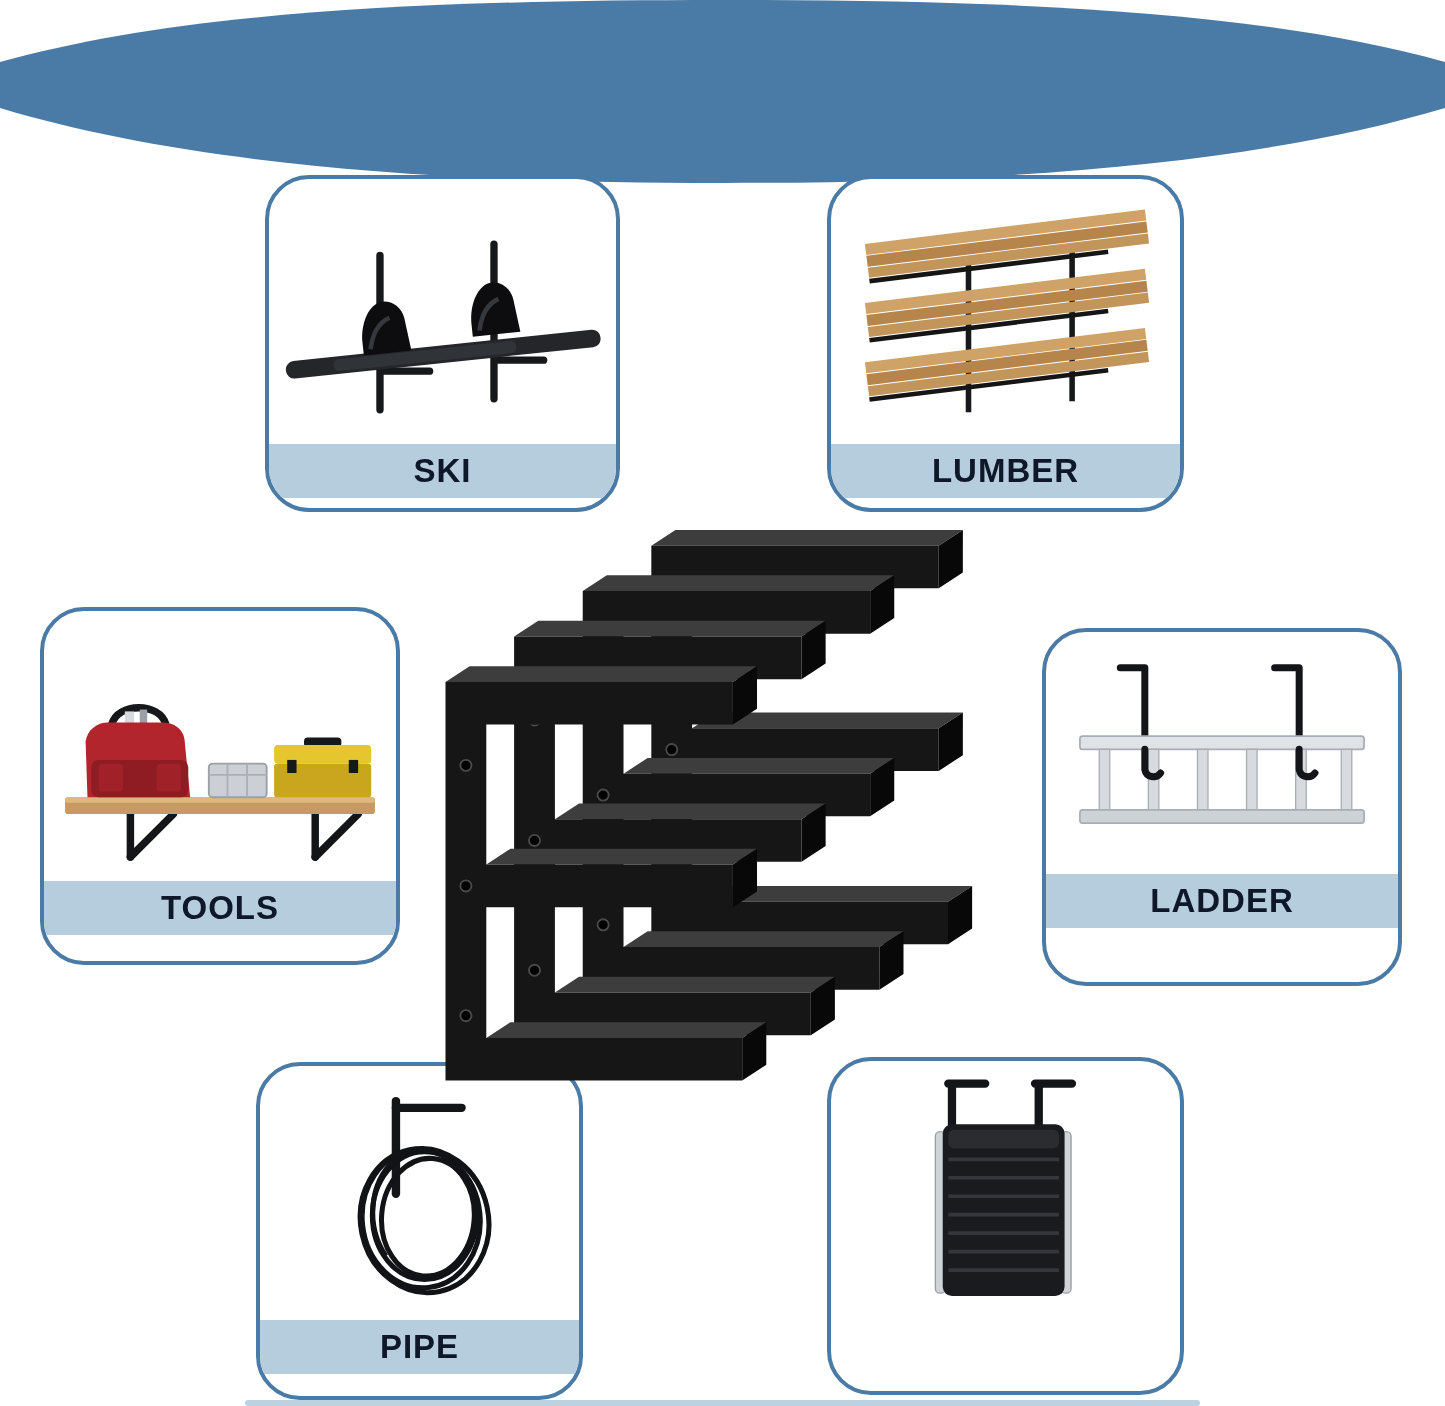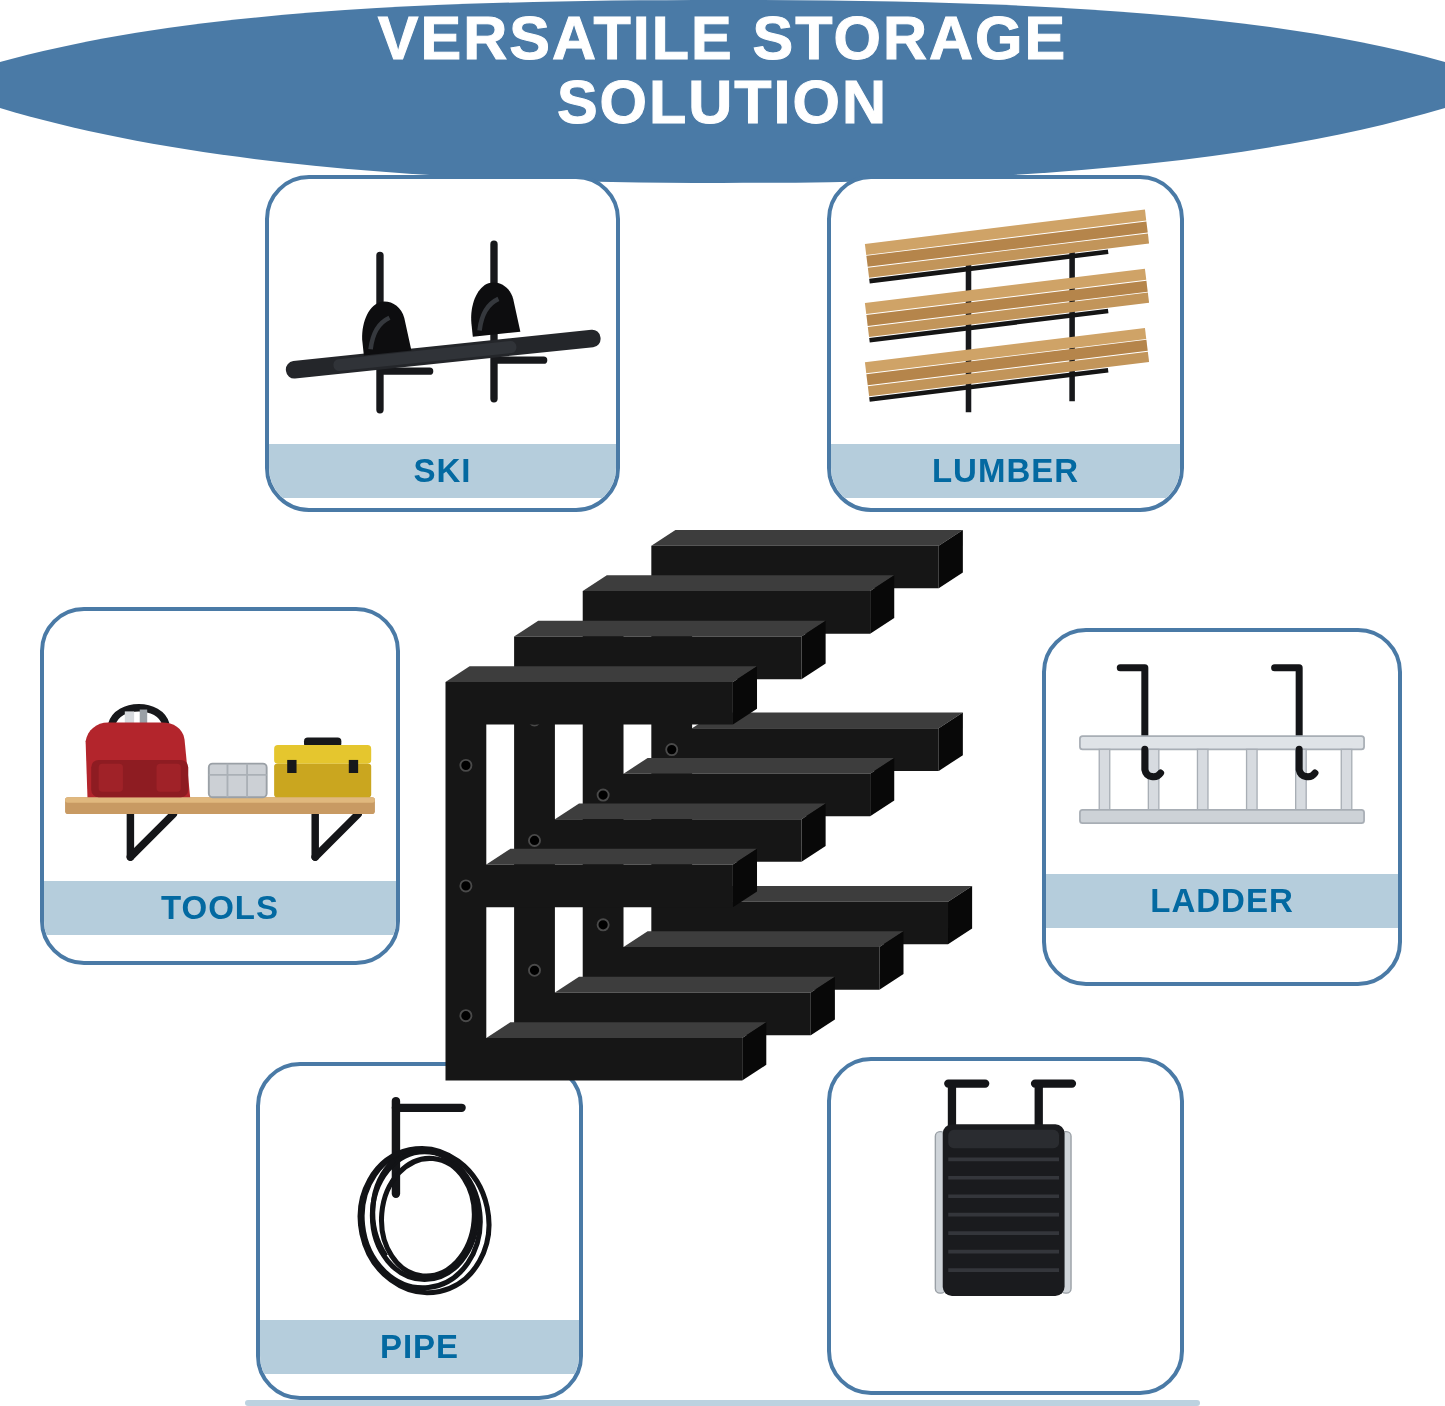--- a/index.html
+++ b/index.html
@@ -30,21 +30,21 @@
 
   .illus {
     position:absolute; left:8px; top:6px;
     width:calc(100% - 16px); height:calc(var(--strip) - 14px);
   }
   .strip {
     position:absolute; left:0; right:0; top:var(--strip); height:54px;
     background:#b5cddc; display:flex; align-items:center; justify-content:center;
   }
   .strip span {
-    color:#0369a1; font-size:33px; font-weight:700; letter-spacing:1px;
+    color:#0f172a; font-size:33px; font-weight:700; letter-spacing:1px;
   }
 
   
   .hero { position:absolute; left:438px; top:452px; width:575px; height:649px; }
   .rf-front { fill:#161616; }
   .rf-top   { fill:#3d3d3d; }
   .rf-end   { fill:#080808; }
   .rf-hole  { fill:#000000; stroke:#4a4a4a; stroke-width:2px; }
 
   .bottom-accent {
@@ -53,24 +53,20 @@
   }
 </style>
 </head>
 <body>
 
 <div class="canvas">
 
   <svg class="banner-svg" viewBox="0 0 1445 190" preserveAspectRatio="none">
     <path d="M0,62 C180,12 420,0 722,0 C1024,0 1264,12 1445,62 L1445,108 C1264,162 1024,183 722,183 C420,183 180,162 0,108 Z" fill="#4a7aa6"></path>
   </svg>
-  <div class="banner-title">
-    <div>VERSATILE STORAGE</div>
-    <div>SOLUTION</div>
-  </div>
 
   <div class="card card-ski">
     <svg class="illus" viewBox="0 0 360 260" preserveAspectRatio="xMidYMid meet">
       <g stroke="#17181b" stroke-width="8" fill="none" stroke-linecap="round">
         <path d="M112,70 L112,238 M112,196 L166,196"></path>
         <path d="M236,58 L236,226 M236,184 L290,184"></path>
       </g>
       <g transform="rotate(-6 180 170)">
         <rect x="8" y="168" width="344" height="19" rx="9" fill="#24262a"></rect>
         <rect x="60" y="171" width="200" height="13" rx="6" fill="#303338"></rect>

